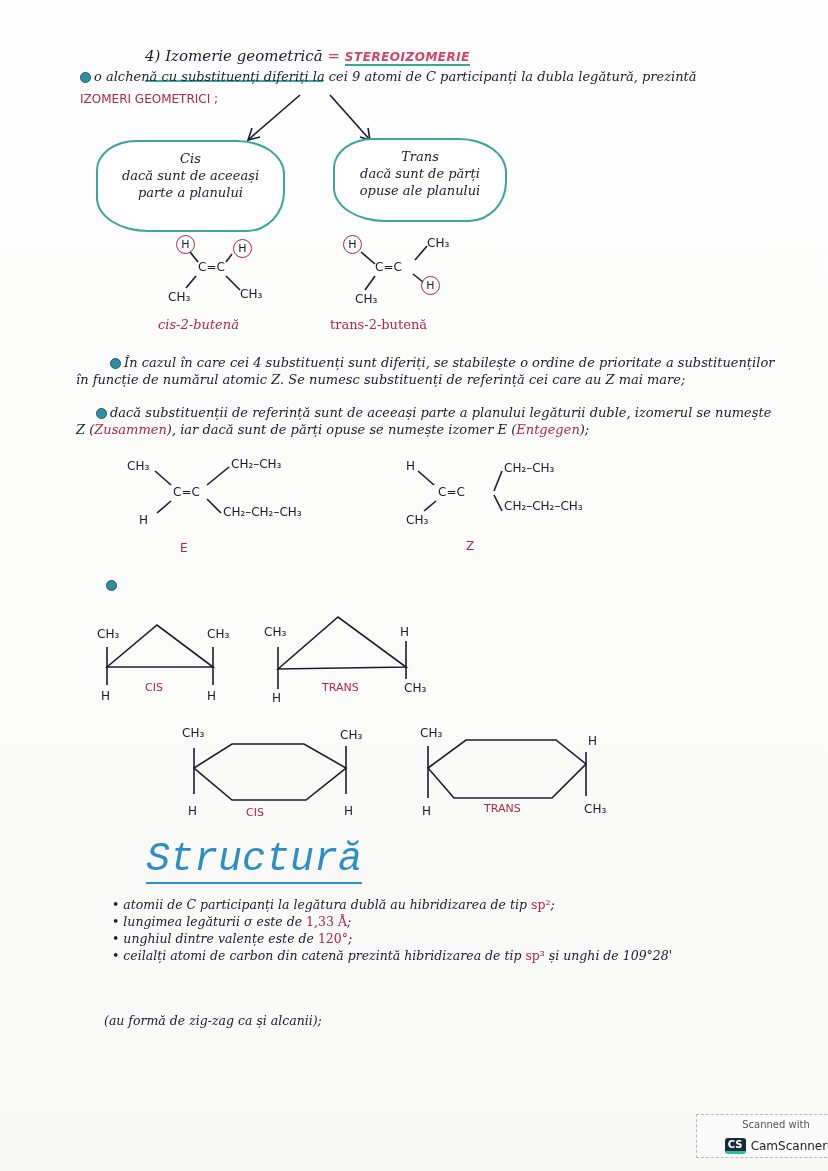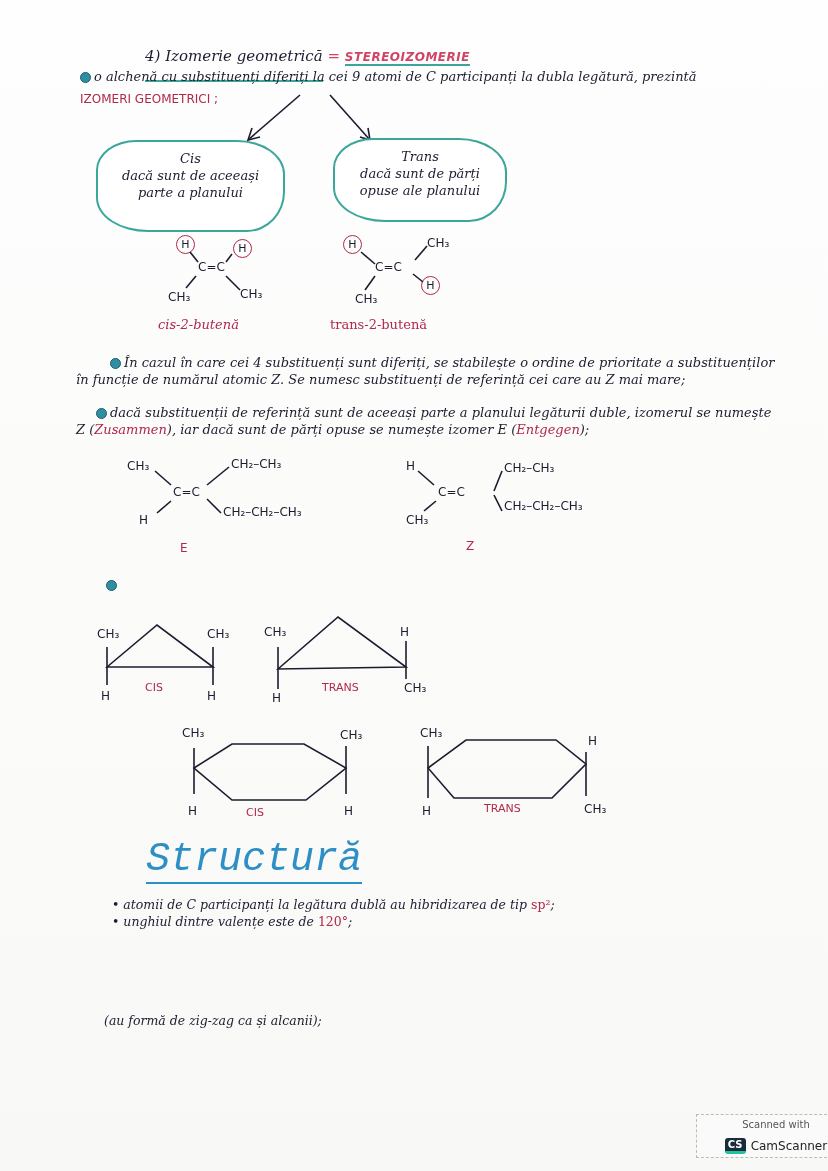--- a/index.html
+++ b/index.html
@@ -179,21 +179,23 @@
     <span class="abs" style="left:170px; top:10px;">H</span>
     <span class="abs" style="left:4px; top:80px;">H</span>
     <span class="abs" style="left:166px; top:78px;">CH₃</span>
     <span class="abs red" style="left:66px; top:78px; font-size:11px;">TRANS</span>
   </div>
 
   <div class="abs struct-title" style="left:146px; top:838px;">Structură</div>
 
   <div class="abs hw" style="left:112px; top:896px; width:680px;">
     <div class="list-item">• <span>atomii de C participanți la legătura dublă au hibridizarea de tip </span><span class="red">sp²</span><span>;</span></div>
+    <div class="list-item">• <span>lungimea legăturii σ este de </span><span class="red">1,33 Å</span><span>;</span></div>
     <div class="list-item">• <span>unghiul dintre valențe este de </span><span class="red">120°</span><span>;</span></div>
+    <div class="list-item">• <span>ceilalți atomi de carbon din catenă prezintă hibridizarea de tip </span><span class="red">sp³</span><span> și unghi de 109°28'</span></div>
   </div>
   <div class="abs hw list-item" style="left:104px; top:1012px;">(au formă de zig-zag ca și alcanii);</div>
 
   <div class="abs cs-badge" style="left:696px; top:1114px; width:110px; height:42px;padding-left:24px;">
     <div style="font-size:10px; color:#555; margin-top:4px;">Scanned with</div>
     <div style="margin-top:5px;"><span class="cs-logo">CS</span> <span style="font-size:12px; color:#222; vertical-align:middle;">CamScanner</span></div>
   </div>
 </div>
 
 </body></html>

